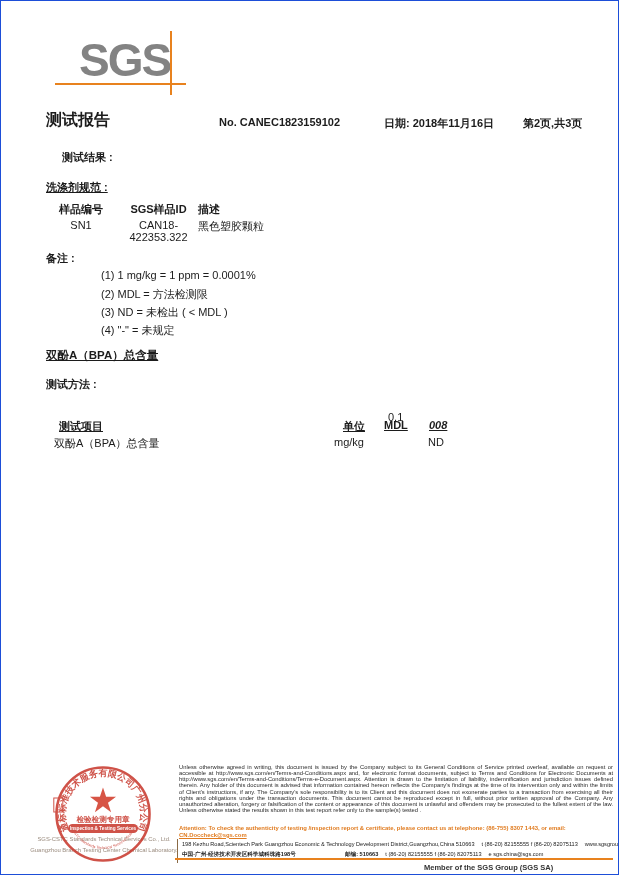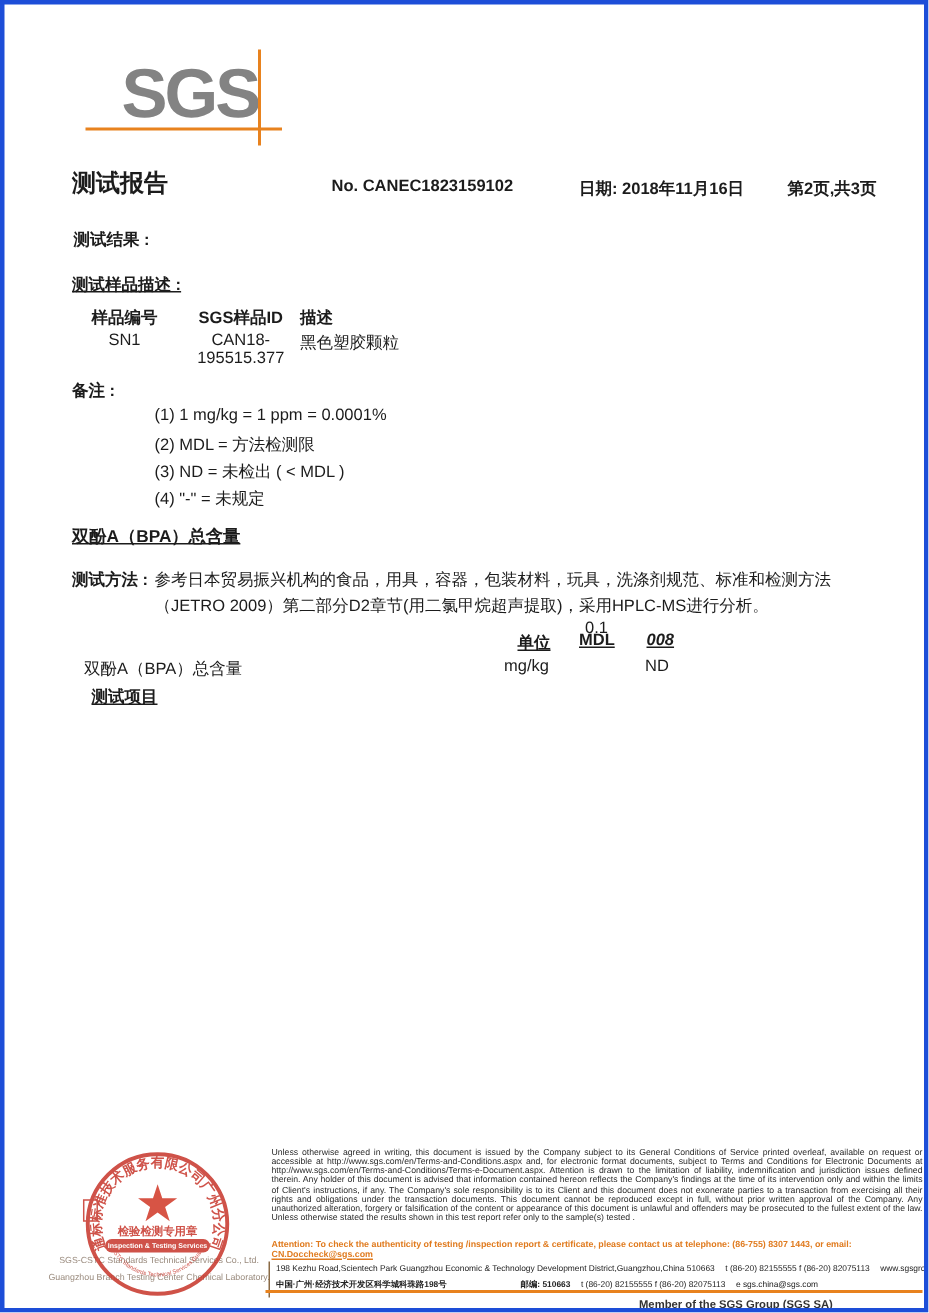--- a/index.html
+++ b/index.html
@@ -1,18 +1,18 @@
 <!DOCTYPE html>
 <html><head>
 <meta charset="utf-8">
 <style>
   html,body{margin:0;padding:0;background:#f2f2f2;}
   .page{
     position:relative;width:619px;height:875px;margin:0 auto;background:#fff;
-    border:3px solid #1d4ed8;box-sizing:border-box;overflow:hidden;
+    border:1px solid #1d4ed8;box-sizing:border-box;overflow:hidden;
     font-family:"Liberation Sans","DejaVu Sans",sans-serif;color:#1c1c1c;
   }
   .abs{position:absolute;}
   .b{font-weight:bold;}
   .u{text-decoration:underline;}
   .i{font-style:italic;}
   .fs11{font-size:11px;}
   .center{text-align:center;}
   
   .sgs-logo{font-size:46px;font-weight:800;color:#838383;letter-spacing:-2px;line-height:1;}
@@ -34,44 +34,43 @@
 
   <div class="abs sgs-logo" style="left:78px;top:36px;">SGS</div>
   <div class="abs orange-h" style="left:54px;top:82px;width:131px;"></div>
   <div class="abs orange-v" style="left:169px;top:30px;height:64px;"></div>
 
   <div class="abs b" style="left:45px;top:109px;font-size:16px;">测试报告</div>
   <div class="abs b fs11" style="left:218px;top:115px;">No. CANEC1823159102</div>
   <div class="abs b fs11" style="left:383px;top:115px;">日期: 2018年11月16日</div>
   <div class="abs b fs11" style="left:522px;top:115px;">第2页,共3页</div>
 
-  <div class="abs b fs11" style="left:46px;top:149px;text-align:right;">测试结果 :</div>
+  <div class="abs b fs11" style="left:61px;top:149px;text-align:right;">测试结果 :</div>
 
-  <div class="abs b u fs11" style="left:45px;top:179px;">测试样品描述 :</div>
+  <div class="abs b u fs11" style="left:45px;top:179px;">洗涤剂规范 :</div>
 
   <div class="abs b fs11 center" style="left:48px;top:201px;width:64px;text-align:center;">样品编号</div>
   <div class="abs b fs11 center" style="left:115px;top:201px;width:85px;">SGS样品ID</div>
   <div class="abs b fs11" style="left:197px;top:201px;">描述</div>
 
   <div class="abs fs11 center" style="left:48px;top:218px;width:64px;">SN1</div>
-  <div class="abs fs11 center" style="left:113px;top:218px;width:89px;">CAN18-195515.377</div>
+  <div class="abs fs11 center" style="left:113px;top:218px;width:89px;">CAN18-422353.322</div>
   <div class="abs fs11" style="left:197px;top:218px;">黑色塑胶颗粒</div>
 
   <div class="abs b fs11" style="left:45px;top:250px;">备注 :</div>
   <div class="abs fs11" style="left:100px;top:268px;">(1) 1 mg/kg = 1 ppm = 0.0001%</div>
   <div class="abs fs11" style="left:100px;top:286px;">(2) MDL = 方法检测限</div>
   <div class="abs fs11" style="left:100px;top:304px;">(3) ND = 未检出 ( &lt; MDL )</div>
   <div class="abs fs11" style="left:100px;top:322px;">(4) "-" = 未规定</div>
 
   <div class="abs b u" style="left:45px;top:347px;font-size:11.5px;">双酚A（BPA）总含量</div>
 
   <div class="abs b fs11" style="left:45px;top:376px;">测试方法 :</div>
-  <div class="abs fs11" style="left:100px;top:376px;width:464px;line-height:17px;">参考日本贸易振兴机构的食品，用具，容器，包装材料，玩具，洗涤剂规范、标准和检测方法（JETRO 2009）第二部分D2章节(用二氯甲烷超声提取)，采用HPLC-MS进行分析。</div>
 
-  <div class="abs b u fs11" style="left:58px;top:418px;margin-top:36px;">测试项目</div>
+  <div class="abs b u fs11" style="left:58px;top:418px;">测试项目</div>
   <div class="abs b u fs11" style="left:342px;top:418px;">单位</div>
   <div class="abs b u fs11" style="left:383px;top:418px;">MDL</div>
   <div class="abs b u i fs11" style="left:428px;top:418px;">008</div>
 
   <div class="abs fs11" style="left:53px;top:435px;">双酚A（BPA）总含量</div>
   <div class="abs fs11" style="left:333px;top:435px;">mg/kg</div>
   <div class="abs fs11" style="left:387px;top:410px;">0.1</div>
   <div class="abs fs11" style="left:427px;top:435px;">ND</div>
 
   <div class="abs disclaimer" style="left:178px;top:763px;width:434px;">Unless otherwise agreed in writing, this document is issued by the Company subject to its General Conditions of Service printed overleaf, available on request or accessible at http://www.sgs.com/en/Terms-and-Conditions.aspx and, for electronic format documents, subject to Terms and Conditions for Electronic Documents at http://www.sgs.com/en/Terms-and-Conditions/Terms-e-Document.aspx. Attention is drawn to the limitation of liability, indemnification and jurisdiction issues defined therein. Any holder of this document is advised that information contained hereon reflects the Company's findings at the time of its intervention only and within the limits of Client's instructions, if any. The Company's sole responsibility is to its Client and this document does not exonerate parties to a transaction from exercising all their rights and obligations under the transaction documents. This document cannot be reproduced except in full, without prior written approval of the Company. Any unauthorized alteration, forgery or falsification of the content or appearance of this document is unlawful and offenders may be prosecuted to the fullest extent of the law. Unless otherwise stated the results shown in this test report refer only to the sample(s) tested .</div>

